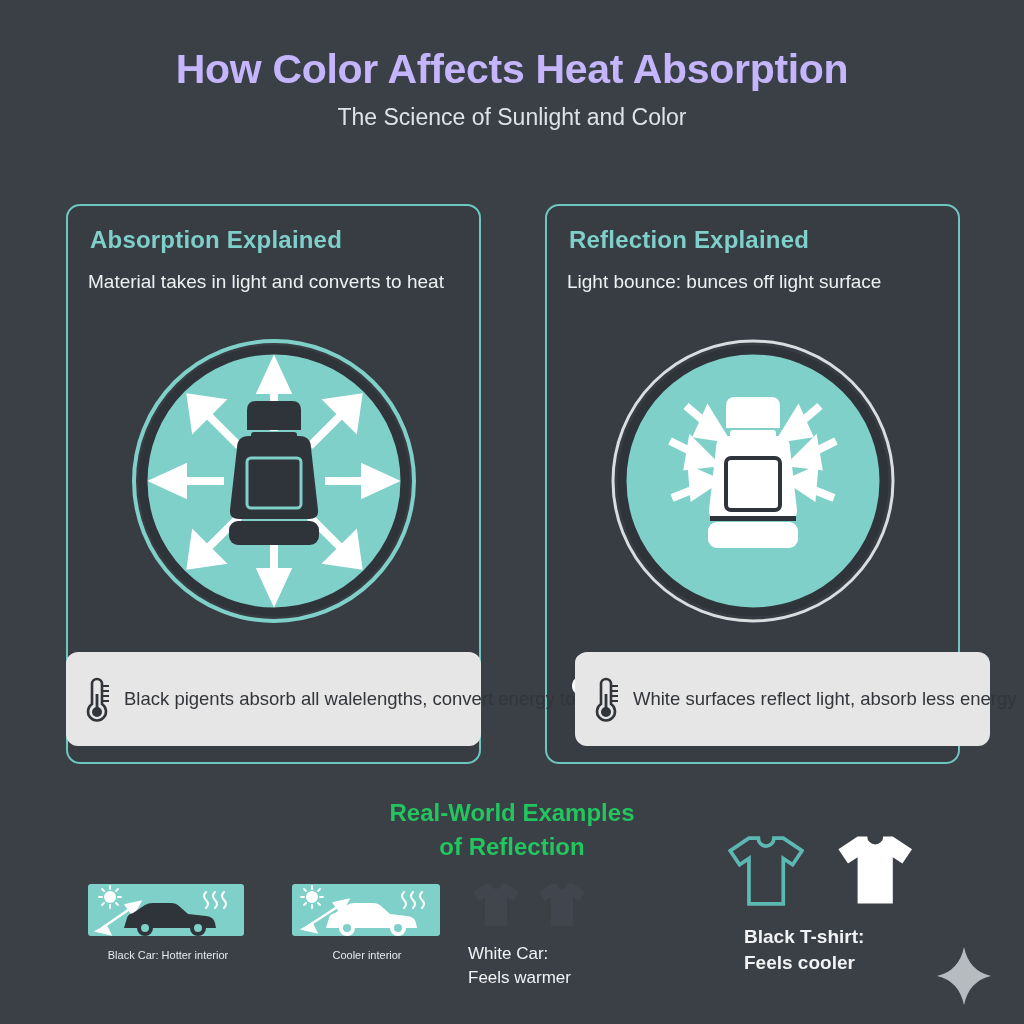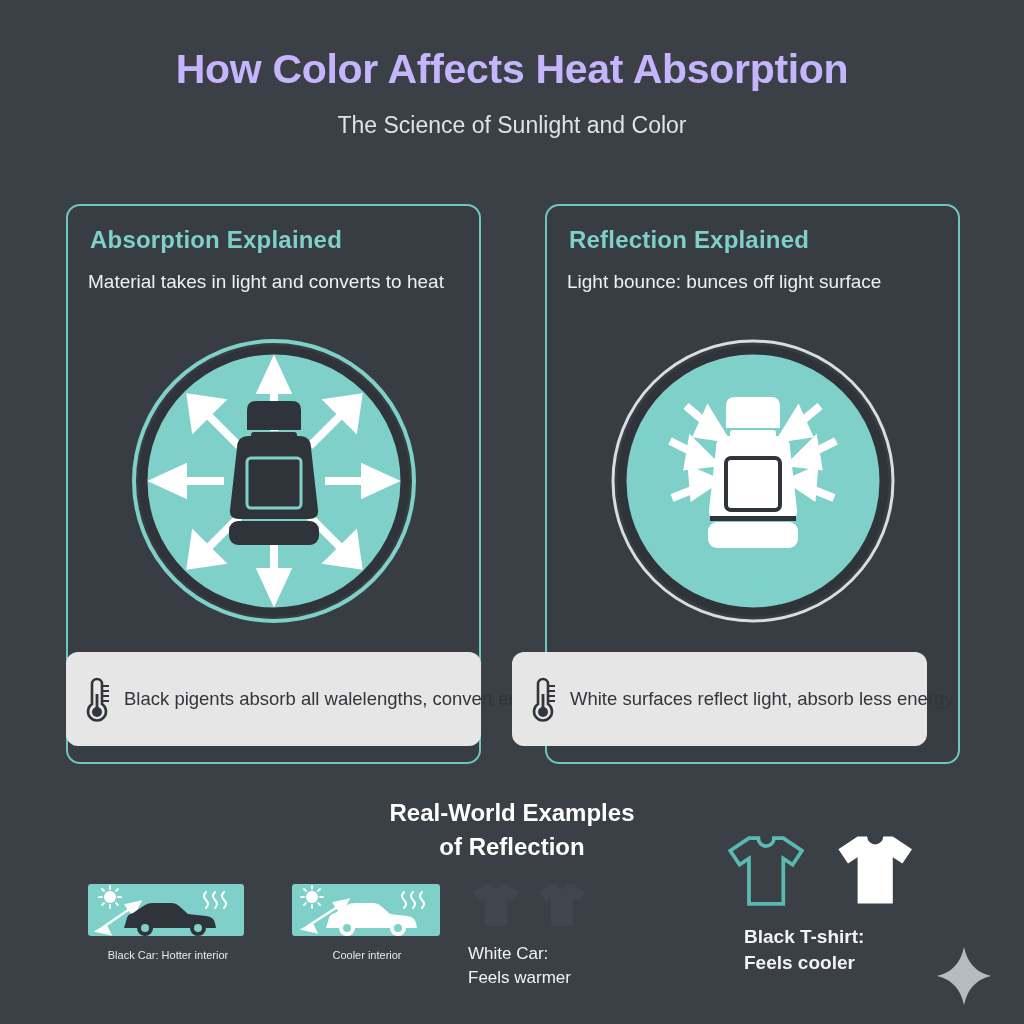--- a/index.html
+++ b/index.html
@@ -12,21 +12,21 @@
   }
   .stage{position:absolute;inset:0;}
 
   
   .title{
     position:absolute;left:0;top:46px;width:1024px;text-align:center;
     color:#c4b5fd;font-size:41px;font-weight:bold;letter-spacing:-0.3px;
   }
   .subtitle{
     position:absolute;left:0;top:104px;width:1024px;text-align:center;
-    color:#dfe3e6;font-size:23px;font-weight:normal;margin-top:8px;
+    color:#dfe3e6;font-size:23px;font-weight:normal;
   }
 
   
   .card{
     position:absolute;top:186px;width:415px;height:560px;
     border:2px solid #6ec6c1;border-radius:14px;
     background:#383c43;
     box-sizing:border-box;
     margin-top:18px;
   }
@@ -50,27 +50,27 @@
   .status-row{position:absolute;left:22px;bottom:64px;display:flex;align-items:flex-end;gap:10px;}
   .status-bar{position:absolute;left:58px;bottom:58px;width:56px;height:5px;border-radius:2px;}
 
   
   .factbar{
     position:absolute;width:415px;height:94px;top:652px;
     background:#e6e6e6;border-radius:12px;
     display:flex;align-items:center;gap:14px;padding:0 18px;box-sizing:border-box;
   }
   .factbar.left{left:66px;}
-  .factbar.right{left:512px;}
+  .factbar.right{left:575px;}
   .fact-text{font-size:18.5px;line-height:26px;color:#32353a;white-space:nowrap;}
 
   
   .rw-title{
     position:absolute;left:0;top:796px;width:1024px;text-align:center;
-    color:#ffffff;font-size:24px;font-weight:bold;line-height:34px;
+    color:#22c55e;font-size:24px;font-weight:bold;line-height:34px;
   }
 
   .example{position:absolute;}
   .thumb{border-radius:3px;display:block;}
   .ex-label{
     margin-top:9px;font-size:11px;color:#e7eaec;line-height:21px;text-align:center;
   }
 
   .tshirt-group{position:absolute;}
   .tshirt-label{margin-top:6px;font-size:19px;color:#f1f3f4;line-height:26px;}

